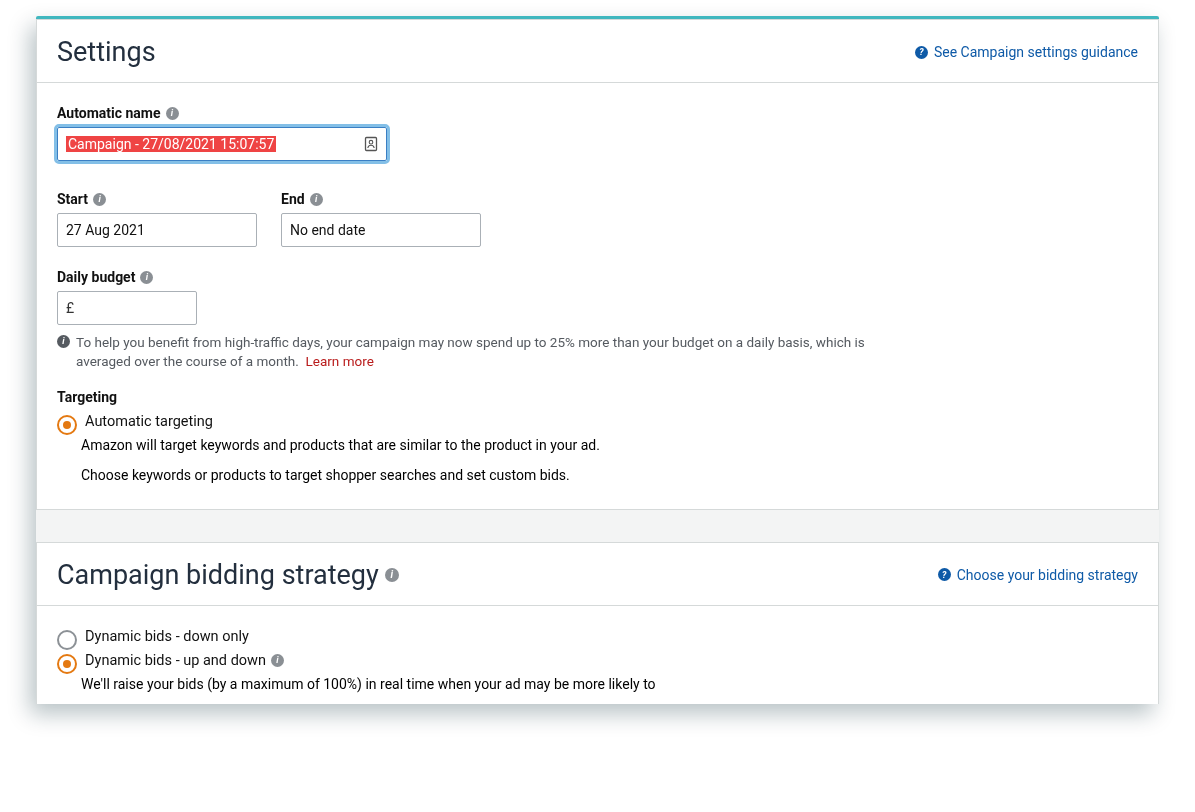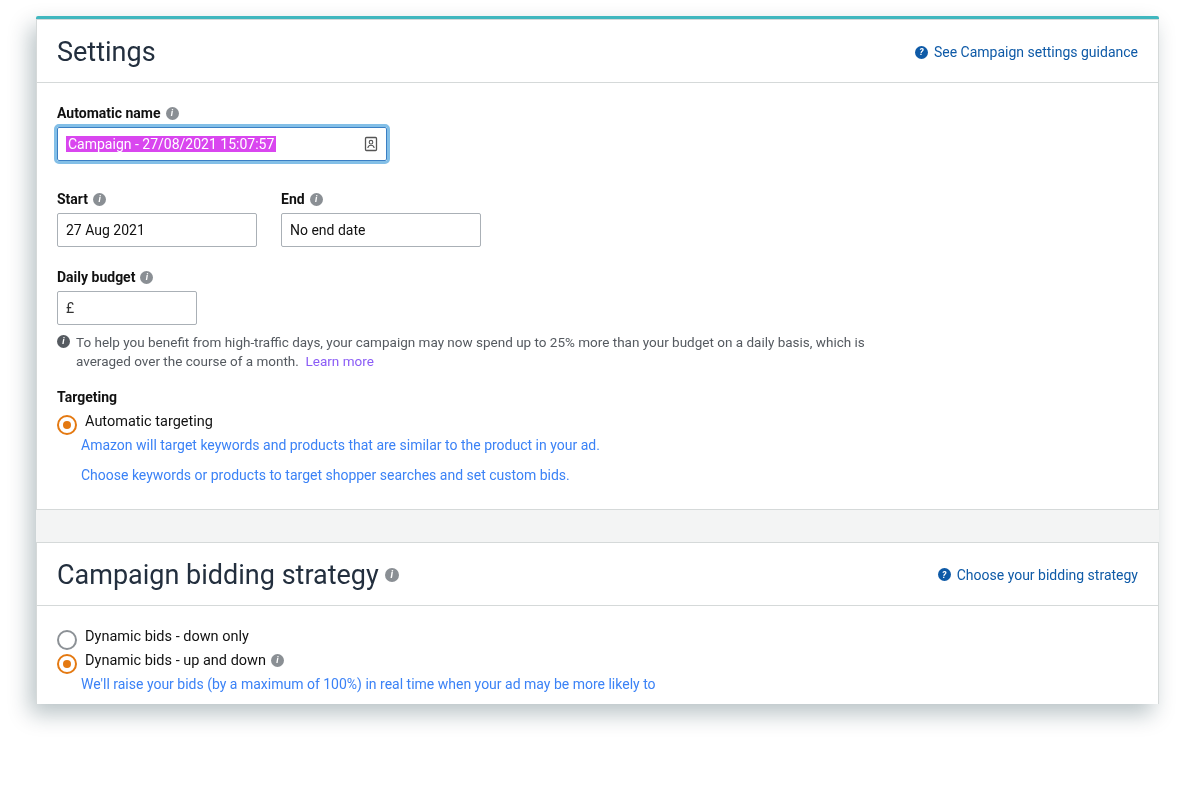--- a/index.html
+++ b/index.html
@@ -100,21 +100,21 @@
     color: #111;
     background: #fff;
     box-sizing: border-box;
   }
   .textbox.focused {
     outline: 3px solid #83bfe7;
     outline-offset: 0;
     border-color: #3b7fc4;
   }
   .textbox .selected-text {
-    background: #d946ef;
+    background: #ef4444;
     color: #fff;
     padding: 0 2px;
   }
   .textbox .end-icon {
     margin-left: auto;
     color: #4b5057;
   }
   .currency-prefix {
     color: #333;
     margin-right: 6px;
@@ -123,34 +123,34 @@
   .row { display: flex; gap: 24px; }
 
   .hint {
     color: #555a60;
     font-size: 13.5px;
     line-height: 1.4;
     margin-top: 8px;
     display: flex;
     gap: 6px;
   }
-  .hint a { color: #8b5cf6; text-decoration: none; }
+  .hint a { color: #b91c1c; text-decoration: none; }
 
   .radio-item { display: flex; gap: 8px; align-items: flex-start; margin-bottom: 2px; }
   .radio-outer {
     width: 16px; height: 16px; border: 2px solid #8c9196; border-radius: 50%;
     display: inline-flex; align-items: center; justify-content: center;
     margin-top: 2px; cursor: pointer; flex-shrink: 0;
   }
   .radio-outer.checked { border-color: #e47911; }
   .radio-outer.checked::after {
     content: ""; width: 8px; height: 8px; background: #e47911; border-radius: 50%;
   }
   .radio-label { font-size: 14.5px; color: #111; cursor: pointer; display: flex; align-items: center; gap: 5px; }
-  .radio-desc { font-size: 14px; color: #3b82f6; margin: 2px 0 14px 24px; }
+  .radio-desc { font-size: 14px; color: #000000; margin: 2px 0 14px 24px; }
 
   
   .contacts-icon svg { display: block; }
 </style>
 </head>
 <body>
 
 <div class="canvas">
   <div class="panel-shadow">
 

